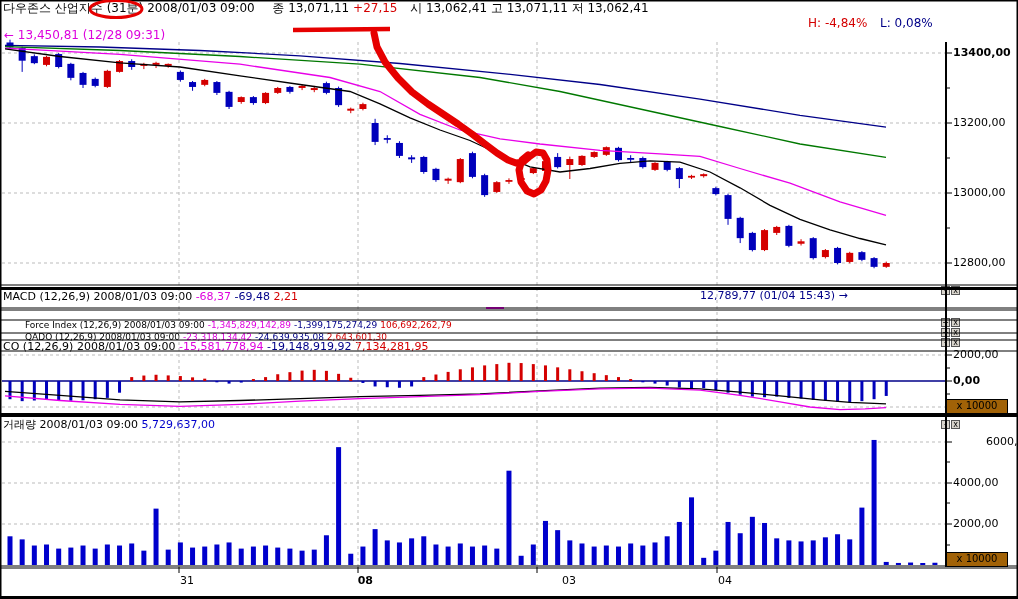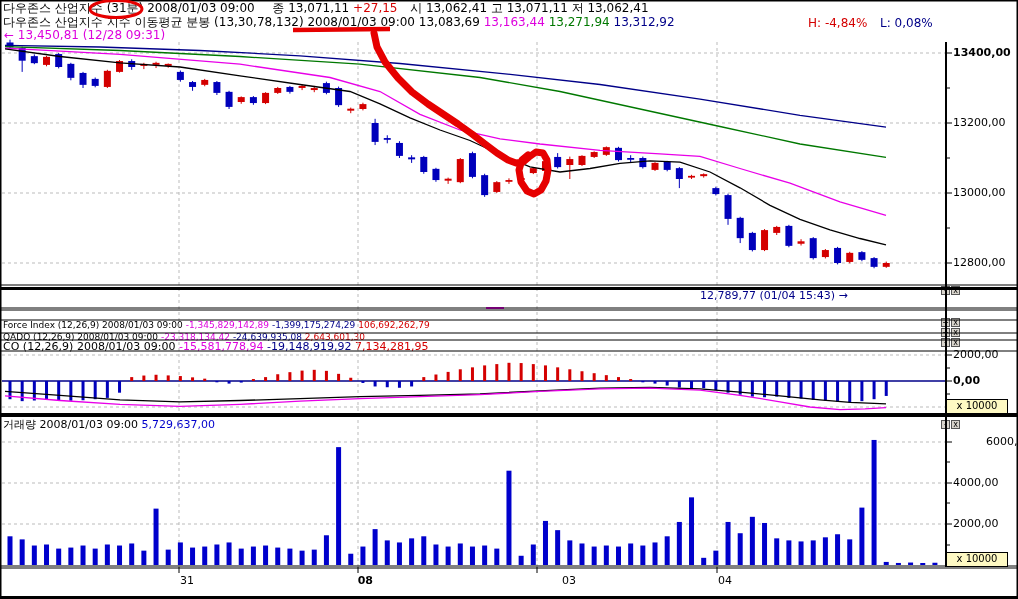--- a/index.html
+++ b/index.html
@@ -1,29 +1,29 @@
 <!DOCTYPE html>
 <html><head>
 <meta charset="utf-8">
 <style>
   html,body{margin:0;padding:0;background:#888;}
   #screen{position:relative;width:1018px;height:599px;background:#ffffff;overflow:hidden;
           font-family:"DejaVu Sans","Liberation Sans",sans-serif;font-size:11px;color:#000;}
   .txt{position:absolute;white-space:nowrap;z-index:2;line-height:12px;}
   .hdr{font-size:12px;}
-  .sq{font-size:9px;line-height:9px;height:11px;overflow:hidden;}
+  .sq{font-size:9px;line-height:9px;height:11px;overflow:hidden;padding-left:22px;}
   .red{color:#d40000;} .mag{color:#dd00dd;} .grn{color:#007800;}
   .nvy{color:#000088;} .blu{color:#0000cc;} .blk{color:#000;}
   .gap{display:inline-block;width:10px;}
   .sgap{display:inline-block;width:5px;}
   #chartsvg{position:absolute;left:0;top:0;z-index:5;pointer-events:none;}
   #overlay{position:absolute;left:0;top:0;width:100%;height:100%;z-index:2;}
   .axlab{position:absolute;font-size:11px;line-height:12px;white-space:nowrap;}
   .datelab{position:absolute;font-size:11px;line-height:12px;width:30px;text-align:right;}
-  .unitbox{position:absolute;border:1px solid #000;background:#fef9c3;font-size:10px;
+  .unitbox{position:absolute;border:1px solid #000;background:#a16207;font-size:10px;
            line-height:12px;text-align:center;z-index:6;}
   .winbtn{position:absolute;width:9px;height:9px;background:#d8d4cc;border:1px solid #555;
           font-size:8px;line-height:8px;text-align:center;z-index:10;color:#000;
           box-sizing:border-box;cursor:pointer;}
 </style>
 </head>
 <body>
 
 <div id="screen">
 
@@ -37,37 +37,35 @@
     <span class="red">+27,15</span>
     <span class="sgap"></span>
     <span>시</span>
     <span>13,062,41</span>
     <span>고</span>
     <span>13,071,11</span>
     <span>저</span>
     <span>13,062,41</span>
   </div>
 
-  <div class="txt hdr" style="left:3px;top:16px;">
-    <span>다우존스 산업지수 지수 이동평균 분봉 (13,30,78,132)</span>
-    <span>2008/01/03 09:00</span>
-    <span class="blk">13,083,69</span>
-    <span class="mag">13,163,44</span>
-    <span class="grn">13,271,94</span>
-    <span class="nvy">13,312,92</span>
-  </div>
 
   <div class="txt hdr" style="left:808px;top:17px;">
     <span class="red">H: -4,84%</span>
     <span class="sgap"></span>
     <span class="nvy">L: 0,08%</span>
   </div>
 
   <div class="txt mag" style="left:4px;top:29px;font-size:12px;">← 13,450,81 (12/28 09:31)</div>
 
+  <div class="txt" style="left:3px;top:291px;">
+    <span>MACD (12,26,9) 2008/01/03 09:00</span>
+    <span class="mag">-68,37</span>
+    <span class="nvy">-69,48</span>
+    <span class="red">2,21</span>
+  </div>
 
   <div class="txt sq" style="left:3px;top:321px;">
     <span>Force Index (12,26,9) 2008/01/03 09:00</span>
     <span class="mag">-1,345,829,142,89</span>
     <span class="nvy">-1,399,175,274,29</span>
     <span class="red">106,692,262,79</span>
   </div>
 
   <div class="txt sq" style="left:3px;top:333px;">
     <span>QADO (12,26,9) 2008/01/03 09:00</span>

